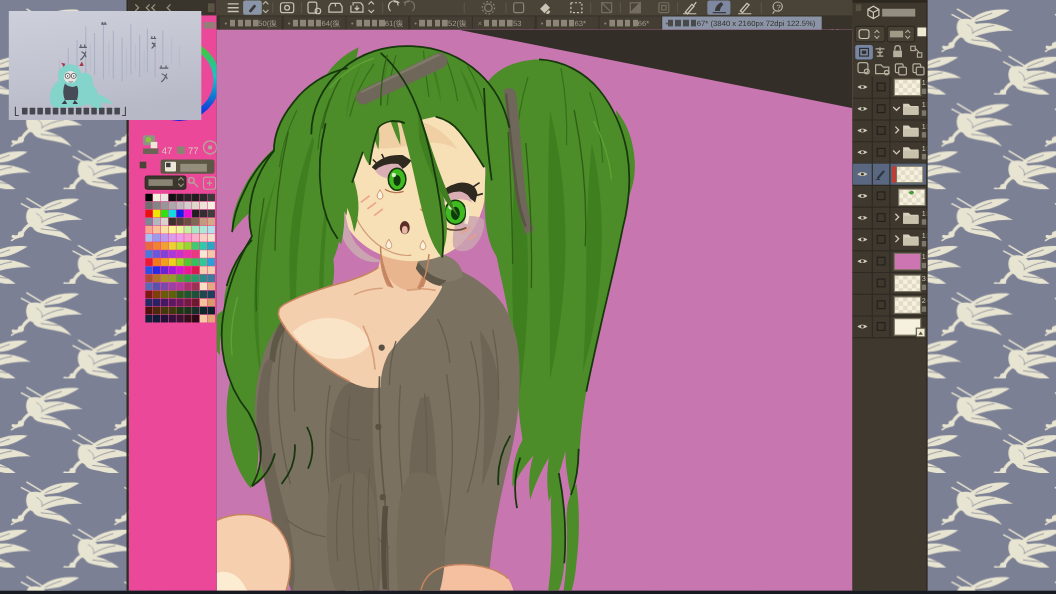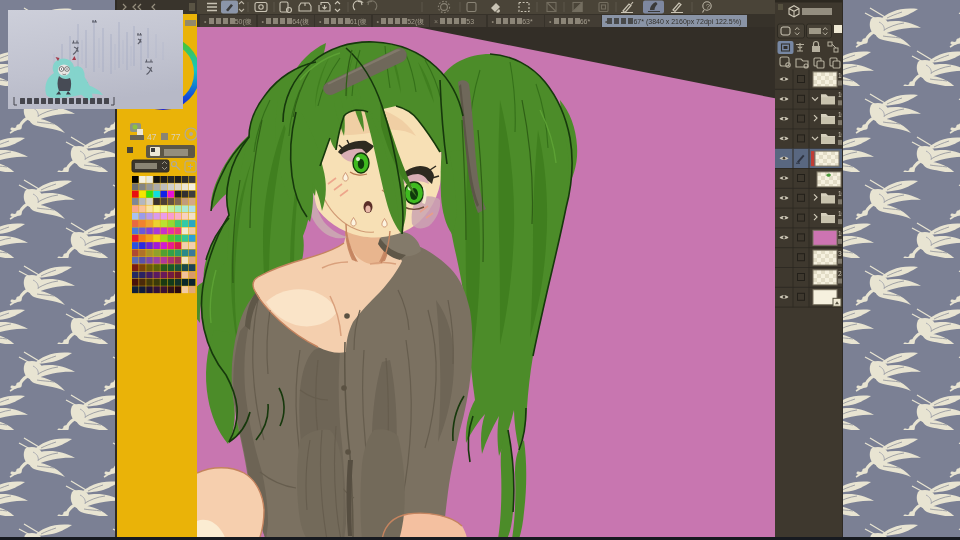--- a/index.html
+++ b/index.html
@@ -1,18 +1,18 @@
 <!DOCTYPE html>
 <html><head><meta charset="utf-8">
 <style>
 html,body{margin:0;padding:0;width:960px;height:540px;overflow:hidden;background:#7b8094;font-family:"Liberation Sans",sans-serif;}
 *{box-sizing:border-box;}
 #wall{position:absolute;left:0;top:0;width:960px;height:540px;}
 #app{position:absolute;left:117px;top:0;width:726px;height:537px;background:#4a4438;}
-#leftpanel{position:absolute;left:0;top:0;width:80px;height:537px;background:#eab308;}
+#leftpanel{position:absolute;left:0;top:0;width:80px;height:537px;background:#ec4899;}
 #lpnav{position:absolute;left:0;top:0;width:80px;height:14px;background:#39342c;}
 #toolbar{position:absolute;left:80px;top:0;width:578px;height:14px;background:#4a4438;}
 #tabbar{position:absolute;left:80px;top:14px;width:578px;height:13px;background:#37322a;}
 .tab{position:absolute;top:1px;height:12px;background:#433d34;color:#a49d8e;font-size:8px;line-height:13px;white-space:nowrap;overflow:hidden;}
 .tab .b{color:#8a8374;font-size:7px;}
 #canvas{position:absolute;left:80px;top:27px;width:578px;height:510px;background:#c876b0;overflow:hidden;}
 #layers{position:absolute;left:658px;top:0;width:68px;height:537px;background:#3e382e;}
 #overlay{position:absolute;left:8px;top:10px;width:175px;height:99px;background:linear-gradient(175deg,#cbcdd8,#b8bac8);overflow:hidden;}
 #botbar{position:absolute;left:0;top:537px;width:960px;height:3px;background:#171a20;}
 .jps{display:inline-block;height:6px;background:repeating-linear-gradient(90deg,currentColor 0 5px,transparent 5px 7px);opacity:.75;}

